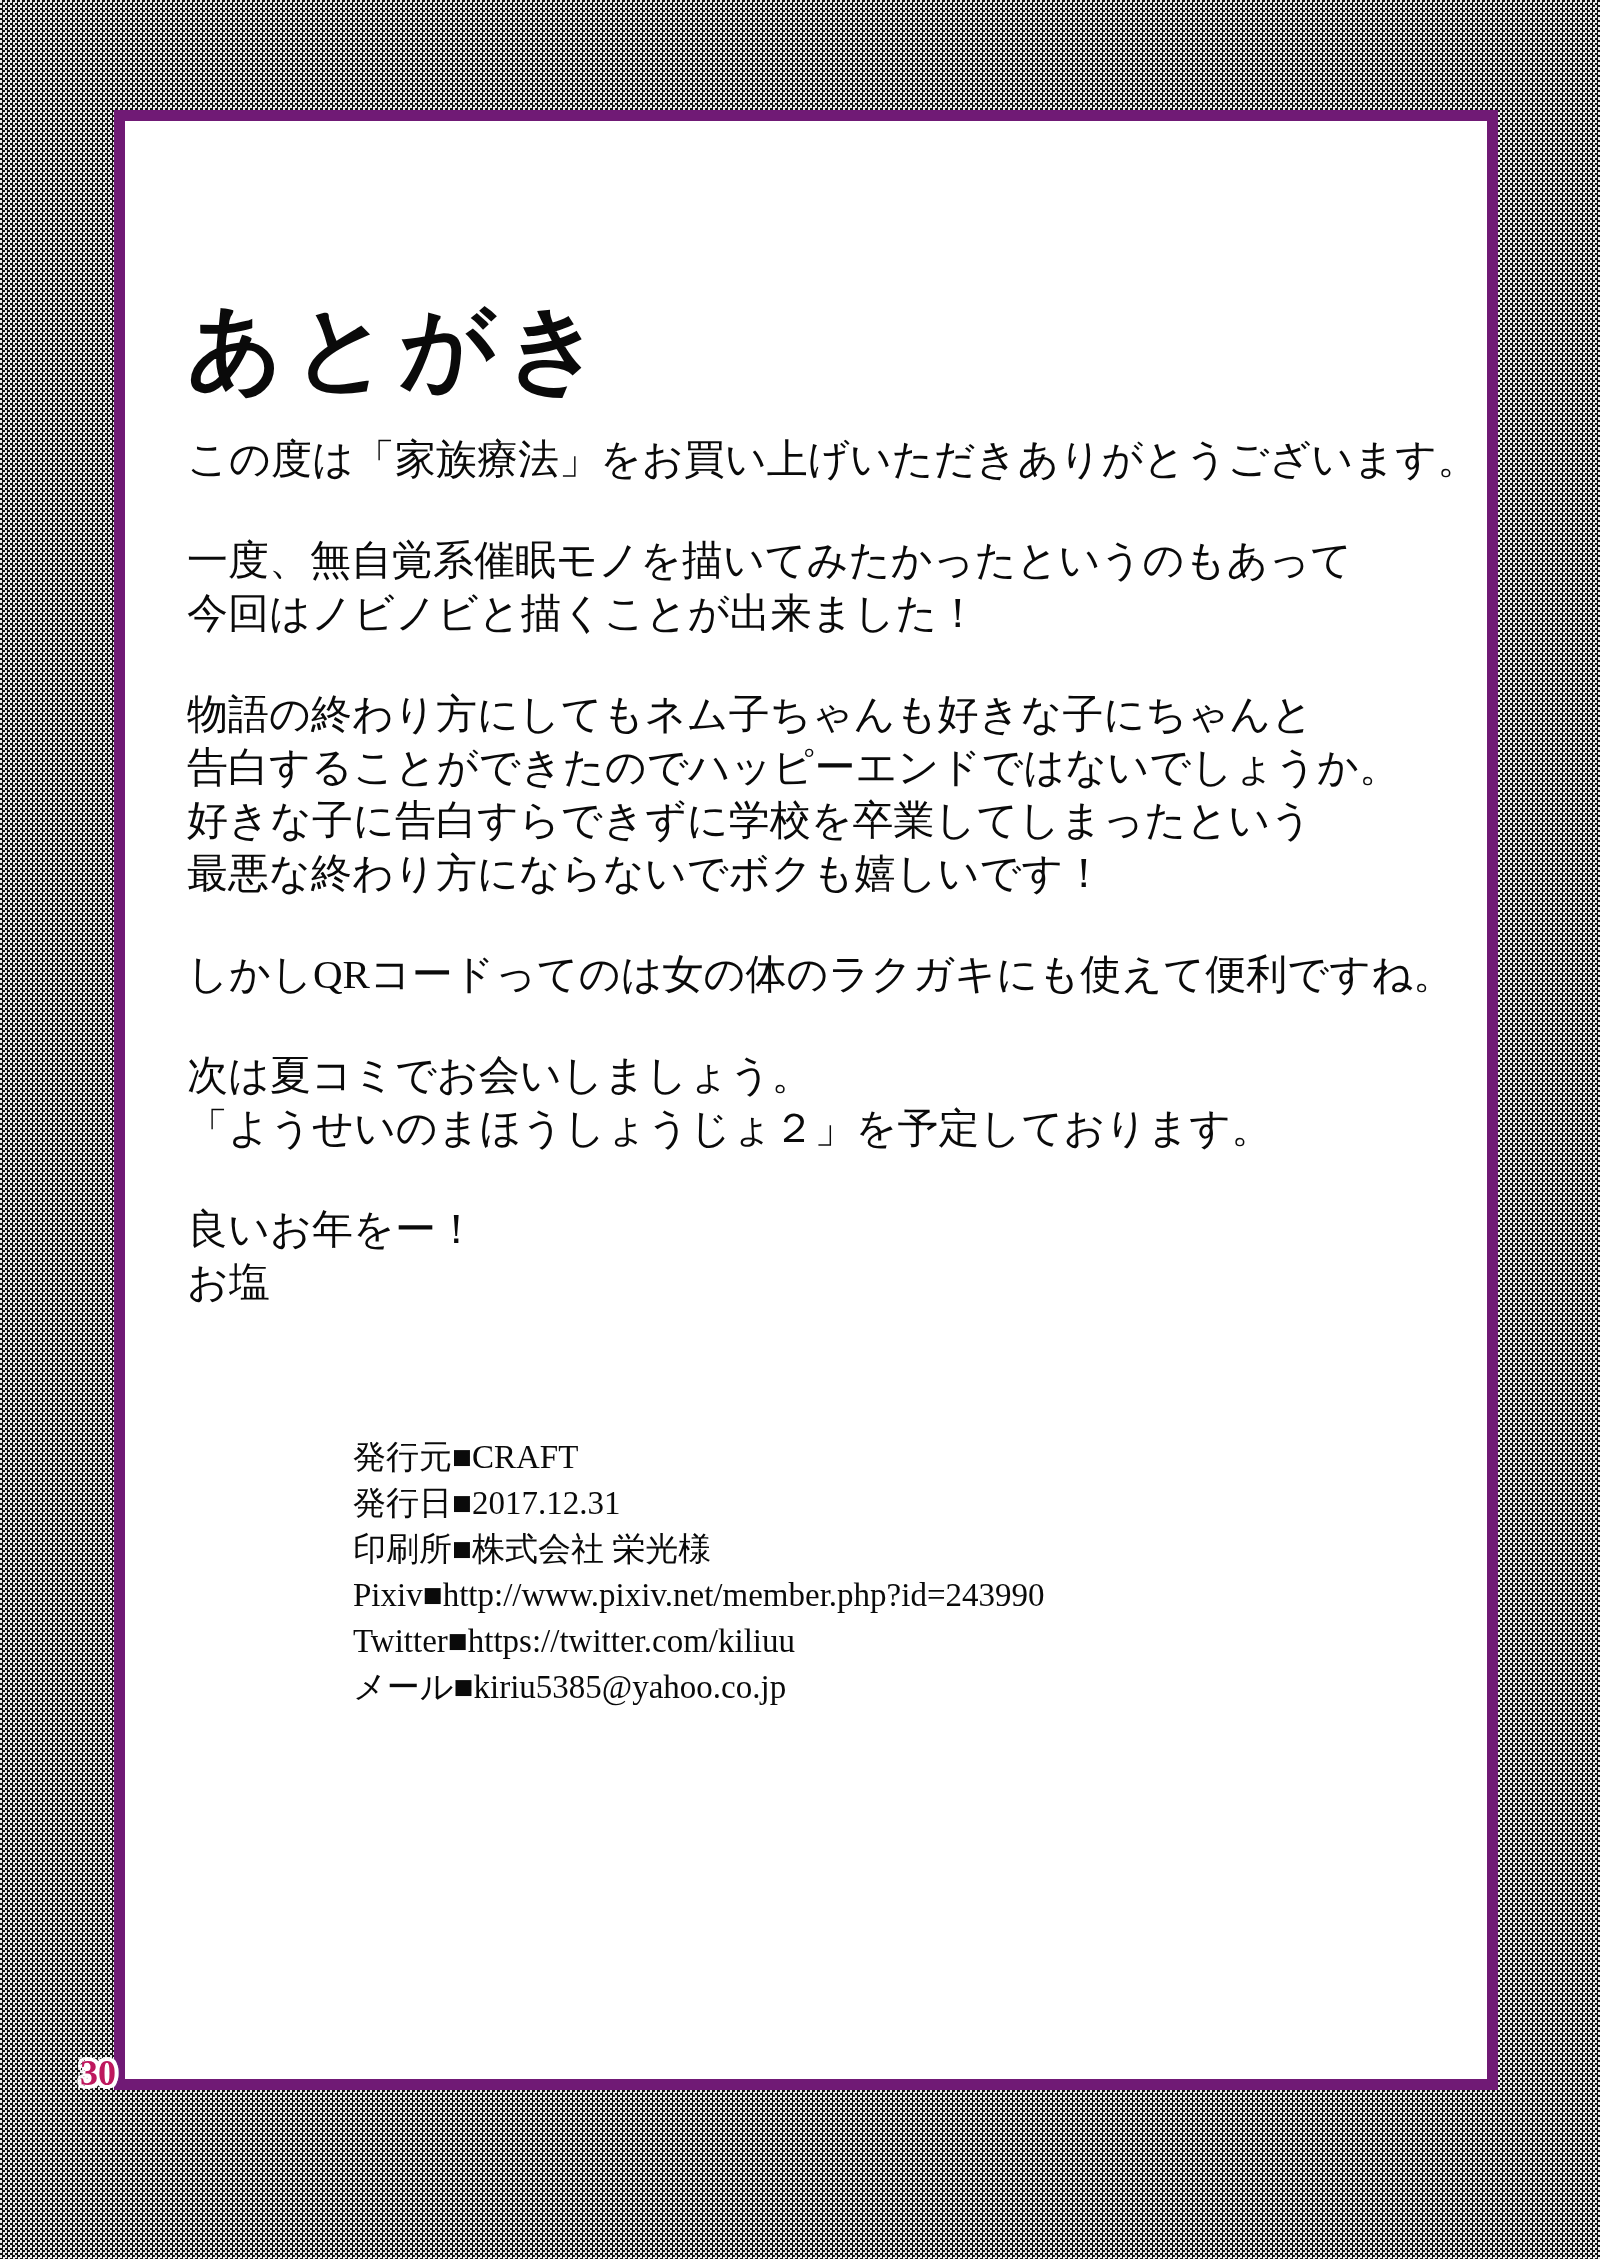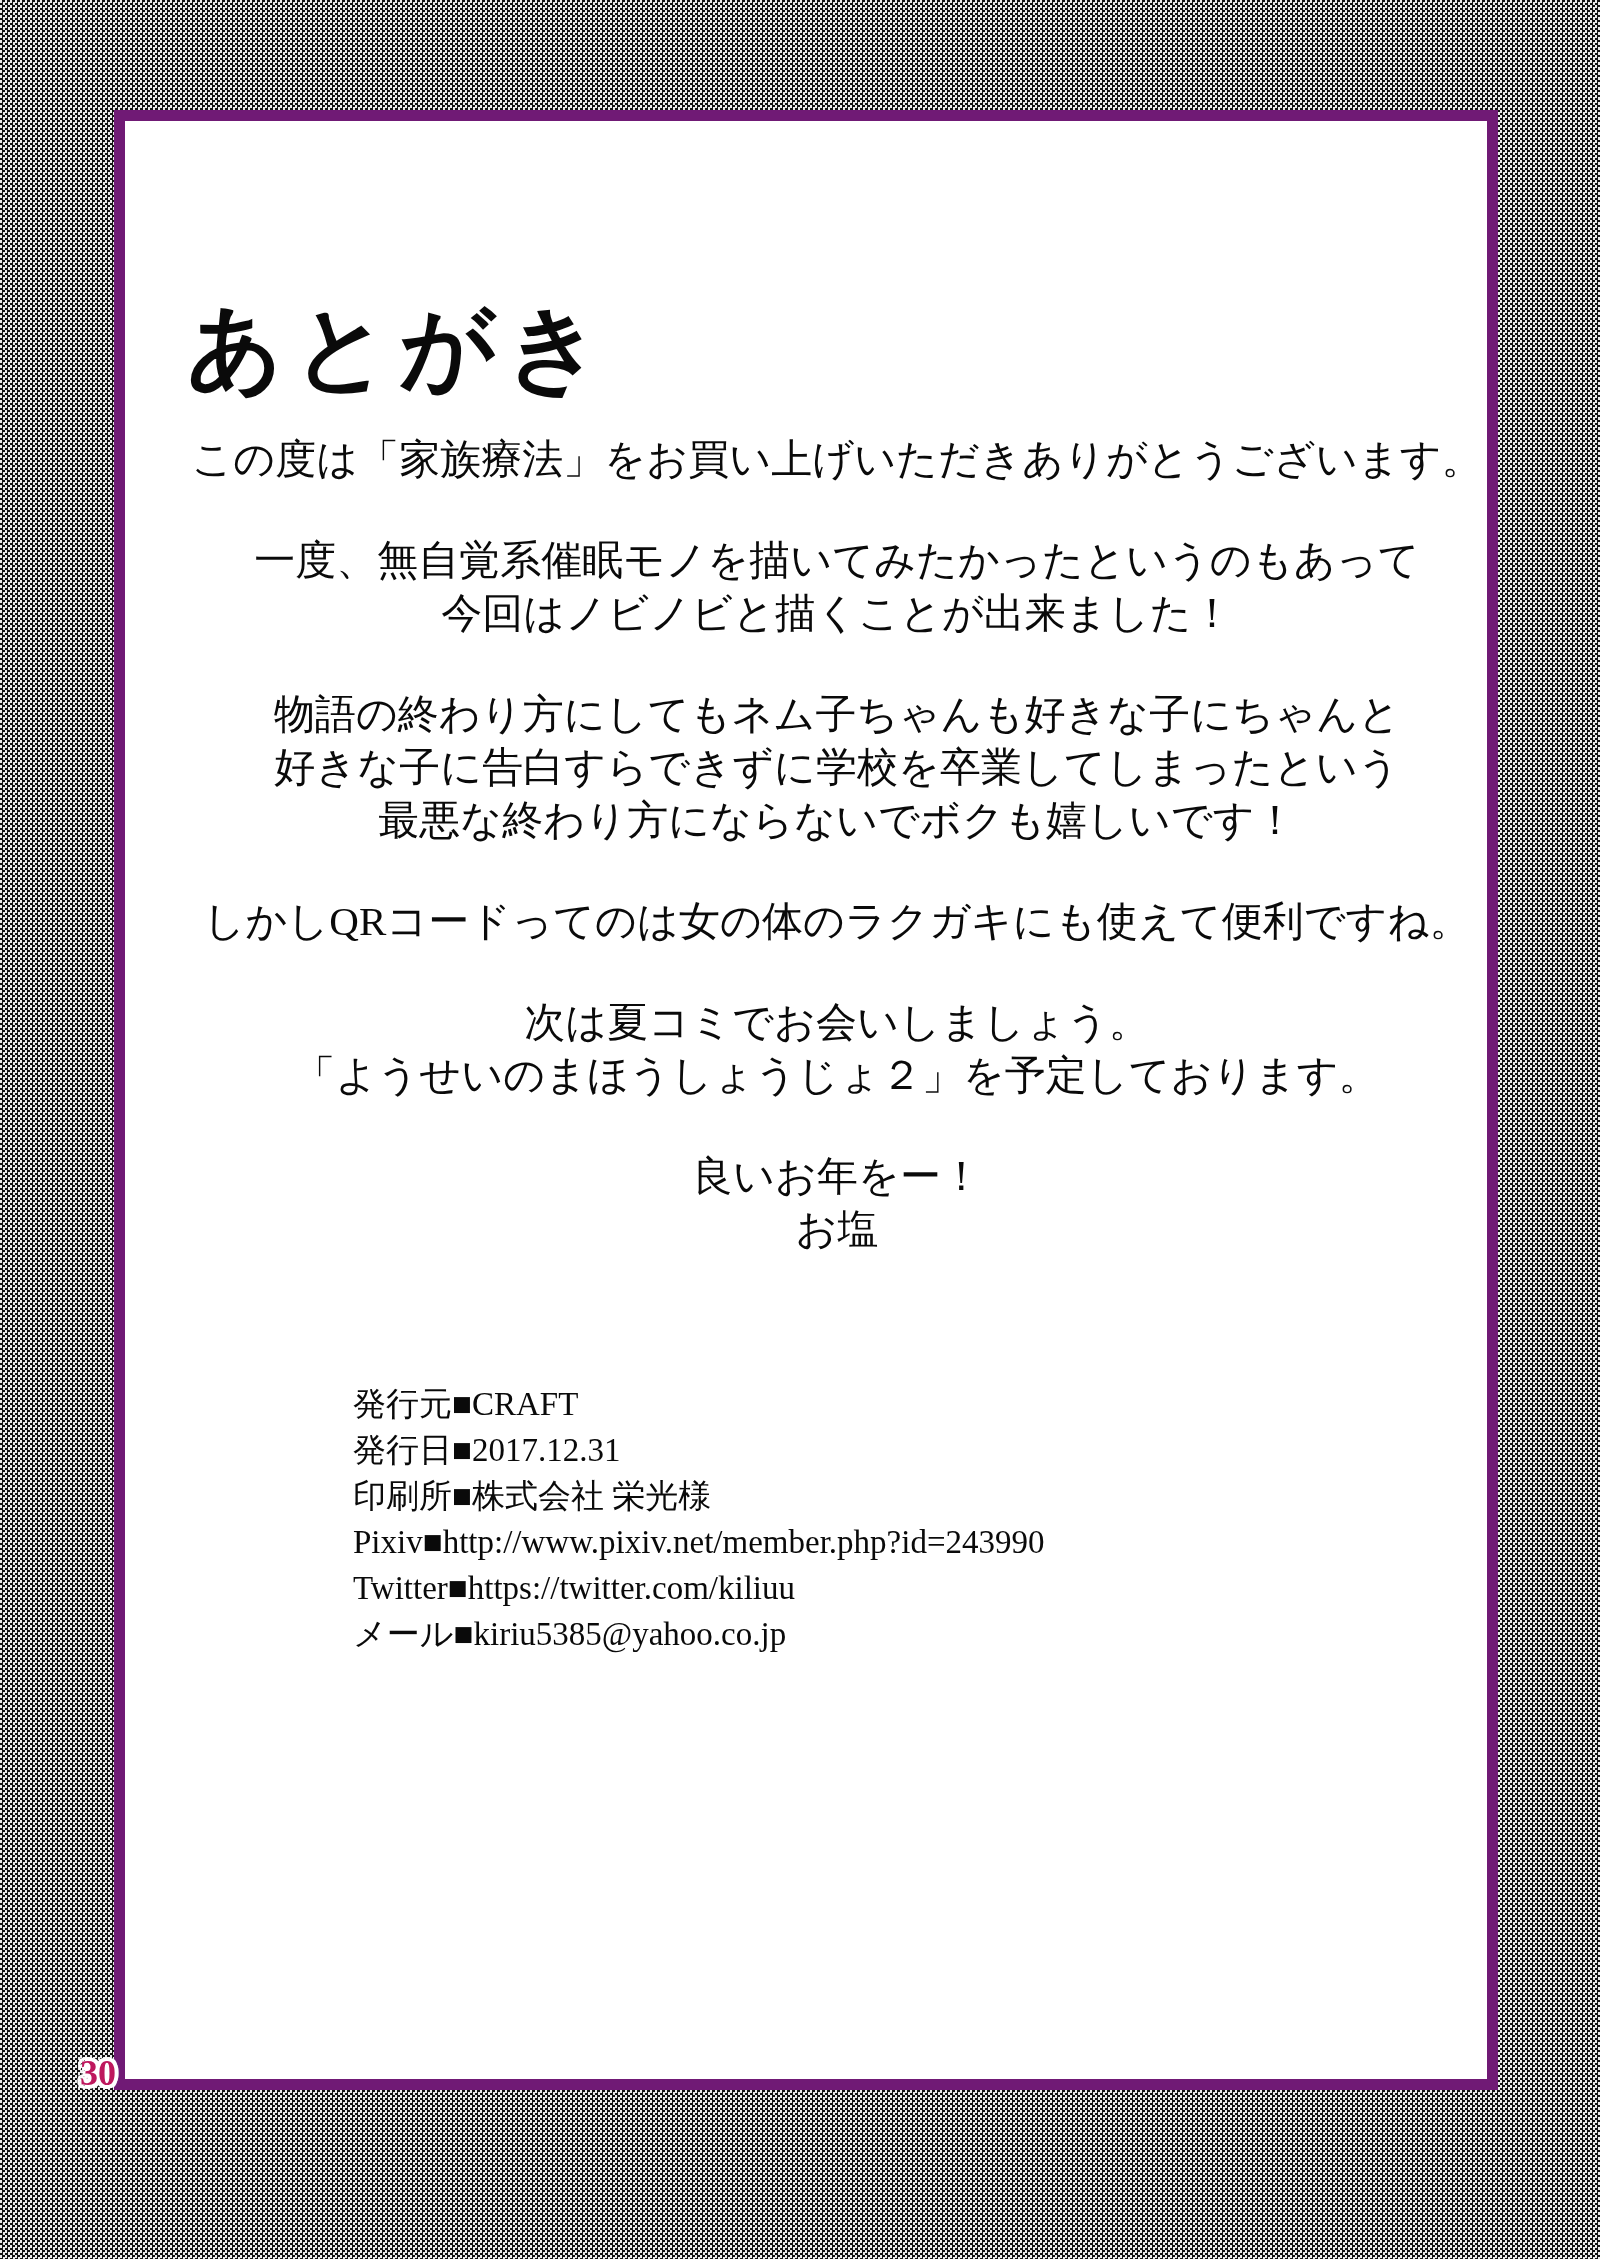--- a/index.html
+++ b/index.html
@@ -33,21 +33,21 @@
     color: #0a0a0a;
   }
 
   .body-text {
     margin: 38px 0 0 62px;
     font-size: 41px;
     line-height: 53px;
     font-weight: 500;
     color: #0a0a0a;
   }
-  .para { margin: 0 0 48px 0; text-align: center; }
+  .para { margin: 0 0 48px 0; }
   .para:last-child { margin-bottom: 0; }
   .line { display: block; white-space: pre; }
 
   .colophon {
     margin: 125px 0 0 228px;
     font-size: 33px;
     line-height: 46px;
     color: #0a0a0a;
   }
   .colophon-row { white-space: pre; }
@@ -85,20 +85,21 @@
   <div class="body-text">
     <p class="para">
       <span class="line">この度は「家族療法」をお買い上げいただきありがとうございます。</span>
     </p>
     <p class="para">
       <span class="line">一度、無自覚系催眠モノを描いてみたかったというのもあって</span>
       <span class="line">今回はノビノビと描くことが出来ました！</span>
     </p>
     <p class="para">
       <span class="line">物語の終わり方にしてもネム子ちゃんも好きな子にちゃんと</span>
+      <span class="line">告白することができたのでハッピーエンドではないでしょうか。</span>
       <span class="line">好きな子に告白すらできずに学校を卒業してしまったという</span>
       <span class="line">最悪な終わり方にならないでボクも嬉しいです！</span>
     </p>
     <p class="para">
       <span class="line">しかしQRコードってのは女の体のラクガキにも使えて便利ですね。</span>
     </p>
     <p class="para">
       <span class="line">次は夏コミでお会いしましょう。</span>
       <span class="line">「ようせいのまほうしょうじょ２」を予定しております。</span>
     </p>

